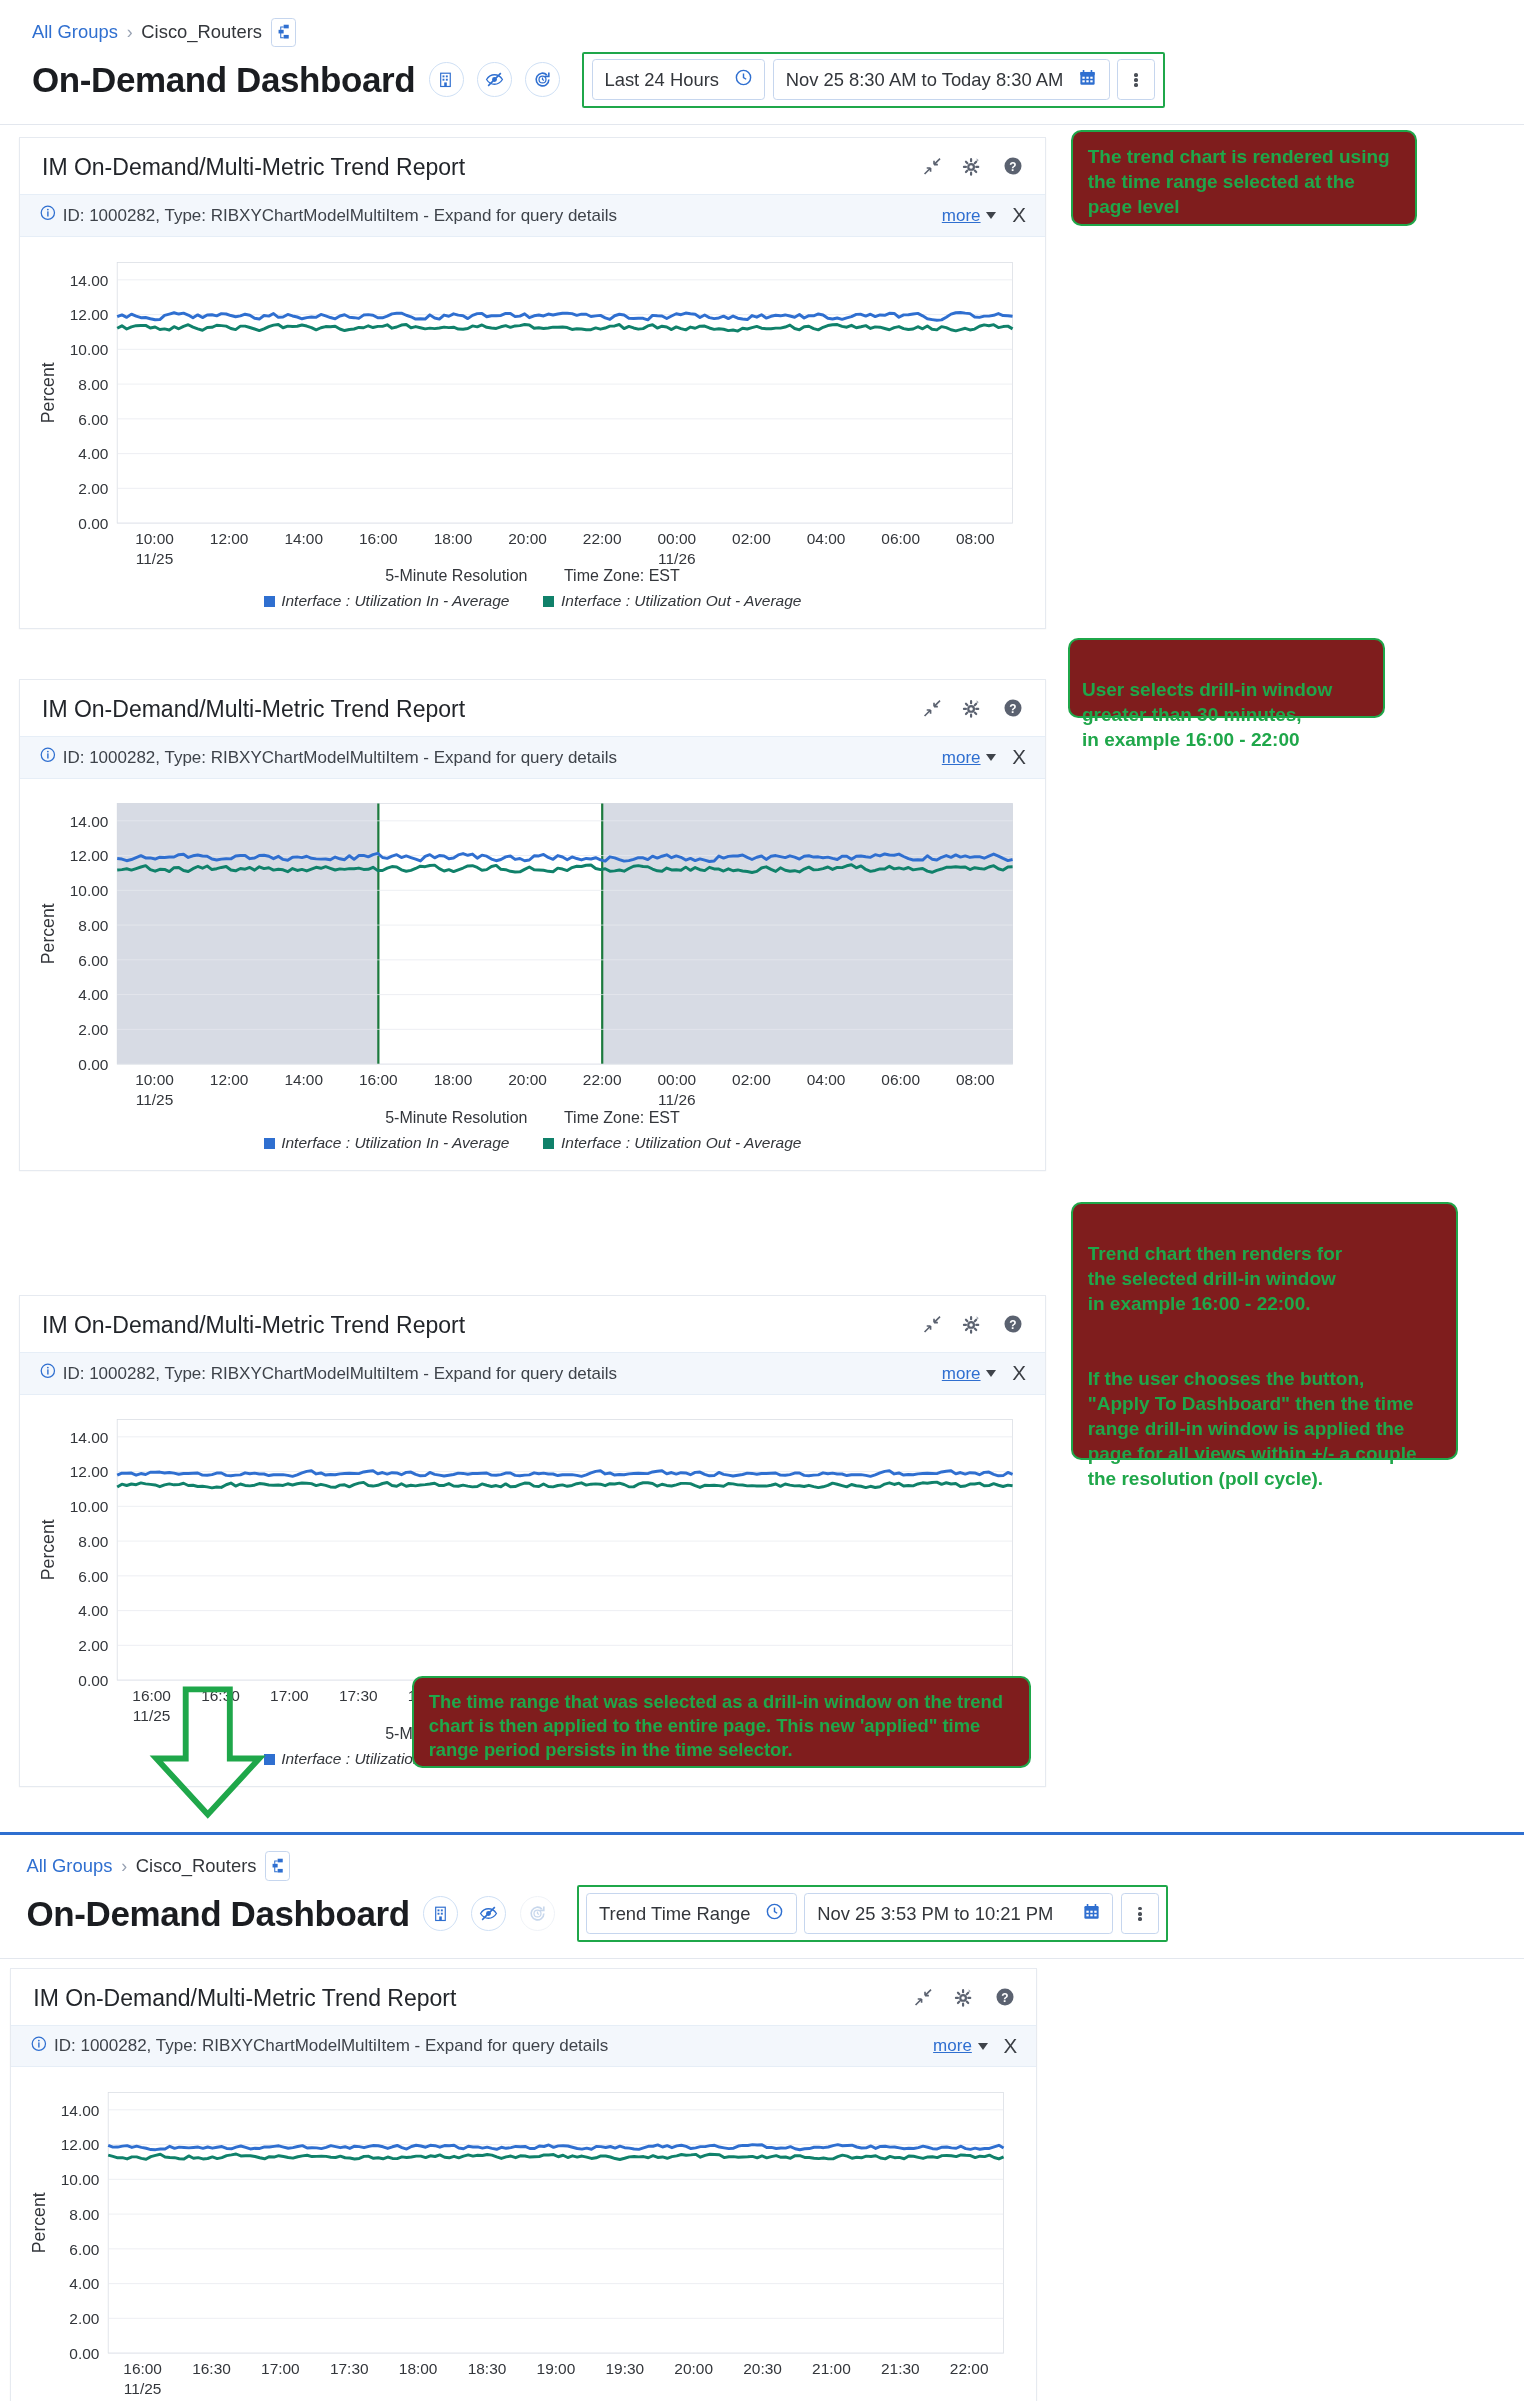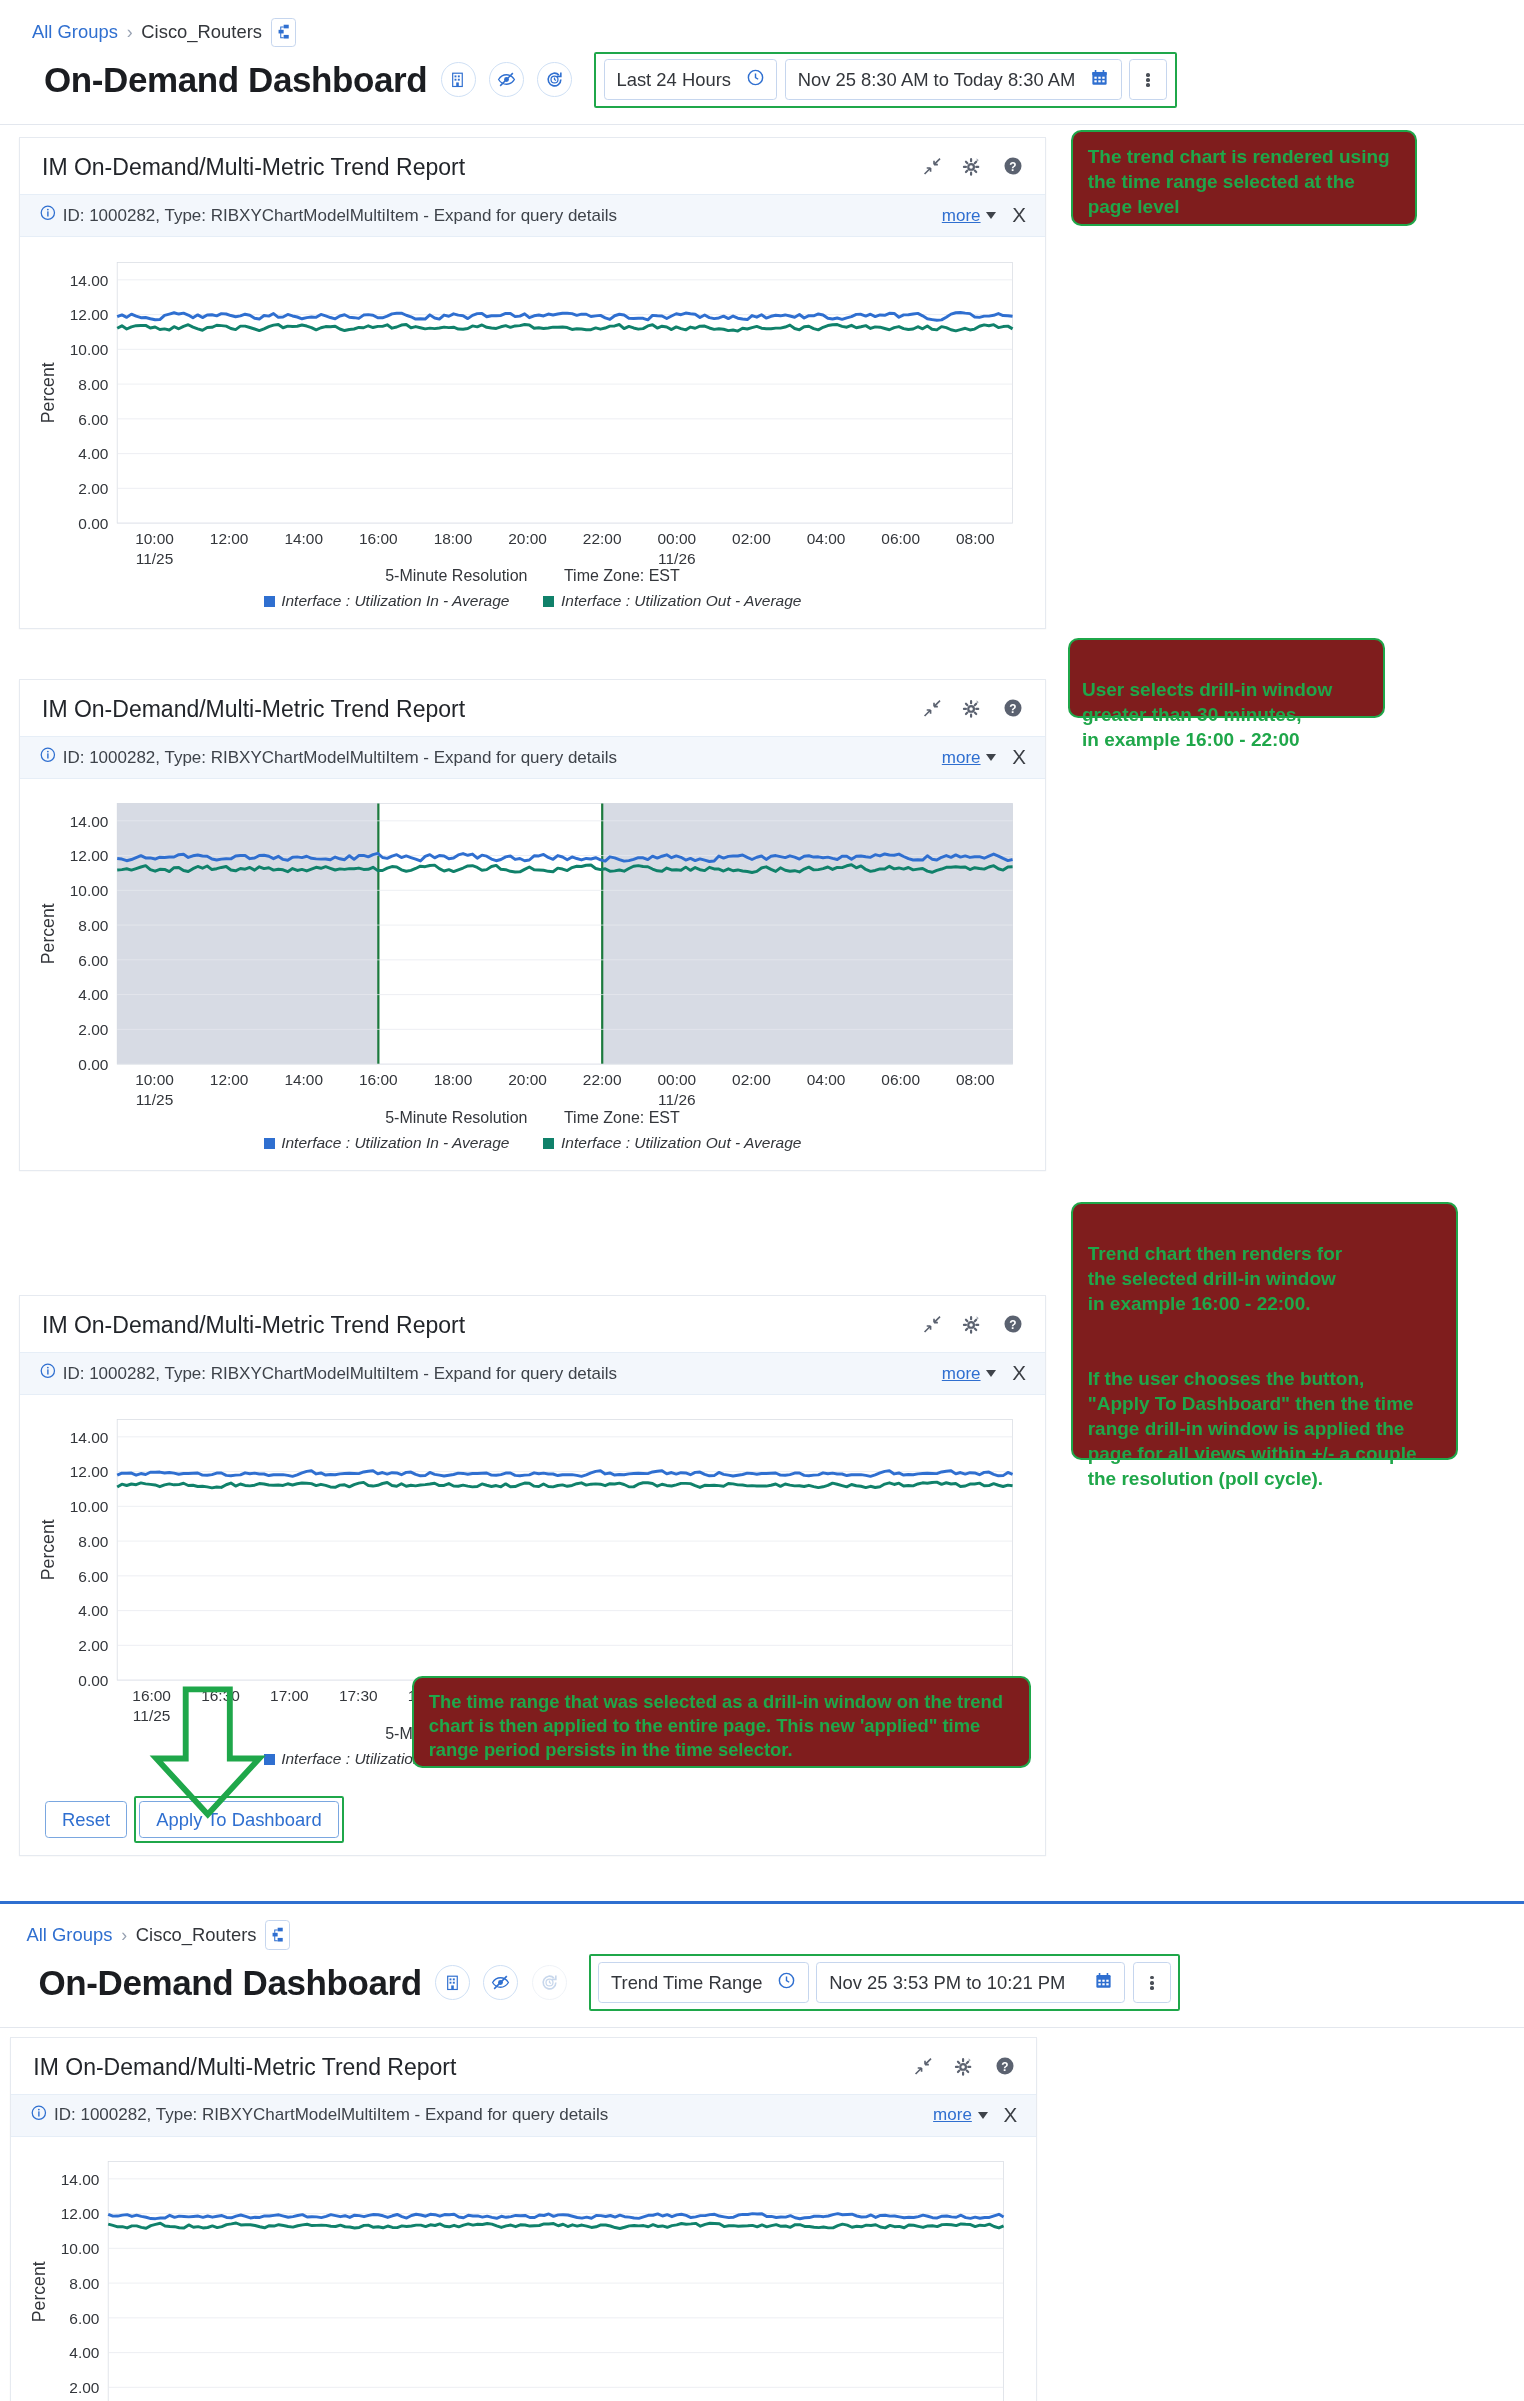--- a/index.html
+++ b/index.html
@@ -27,21 +27,20 @@
   .bc-sep { color:#98a2b3; font-size:17.7px; }
   .bc-cur { color:#33363b; }
   .bc-icon {
     width:25px; height:29.5px; border:0.7px solid #c6d6ee; border-radius:3.7px;
     display:inline-flex; align-items:center; justify-content:center;
     background:#fff;
   }
   .title-row {
     display:flex; align-items:center; gap:13.3px;
     padding: 1.5px 0 16px 32px;
-    margin-left: 12px;
   }
   .page-title { font-size:35px; font-weight:700; color:#1b1d21; letter-spacing:-0.4px; white-space:nowrap;}
   .circ-btn {
     width:35px; height:35px; border-radius:50%;
     border:0.7px solid #cfe0f5; background:#fff;
     display:inline-flex; align-items:center; justify-content:center;
     flex:0 0 auto;
   }
   .circ-btn.dim { border-color:#e2e8f0; opacity:.55; }
   .time-wrap {
@@ -457,26 +456,20 @@
       </svg>
     <div class="axis-foot">
       <span>5-Minute Resolution</span>
       <span>Time Zone: EST</span>
     </div>
     <div class="legend">
       <span><i style="background:#2f6fd0"></i><span>Interface : Utilization In - Average</span></span>
       <span><i style="background:#10816a"></i><span>Interface : Utilization Out - Average</span></span>
     </div>
   </div>
-  <div class="btn-row">
-    <button class="btn">Reset</button>
-    <span class="btn-hl">
-      <button class="btn">Apply To Dashboard</button>
-    </span>
-  </div>
 </div>
 
 <div class="callout" style="left:1071px; top:1202px; width:387px; height:258px; white-space:pre-line;">
   <p>Trend chart then renders for
 the selected drill-in window
 in example 16:00 - 22:00.</p>
   <p>If the user chooses the button,
 "Apply To Dashboard" then the time
 range drill-in window is applied the
 page for all views within +/- a couple

